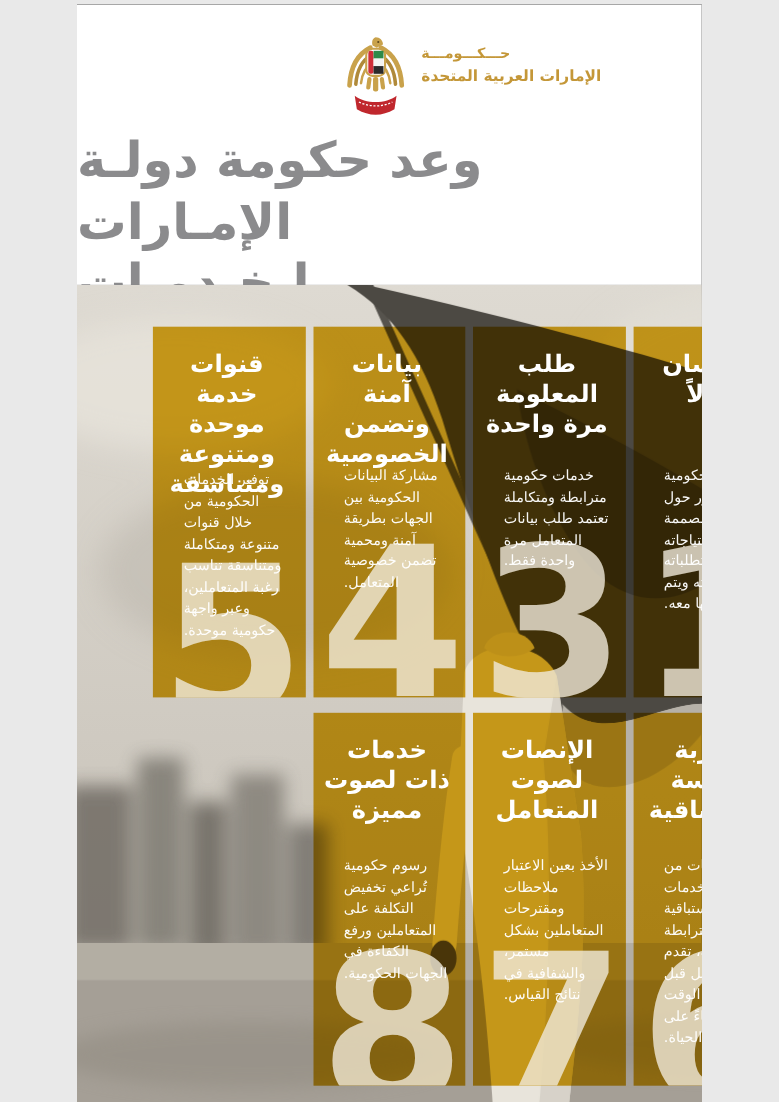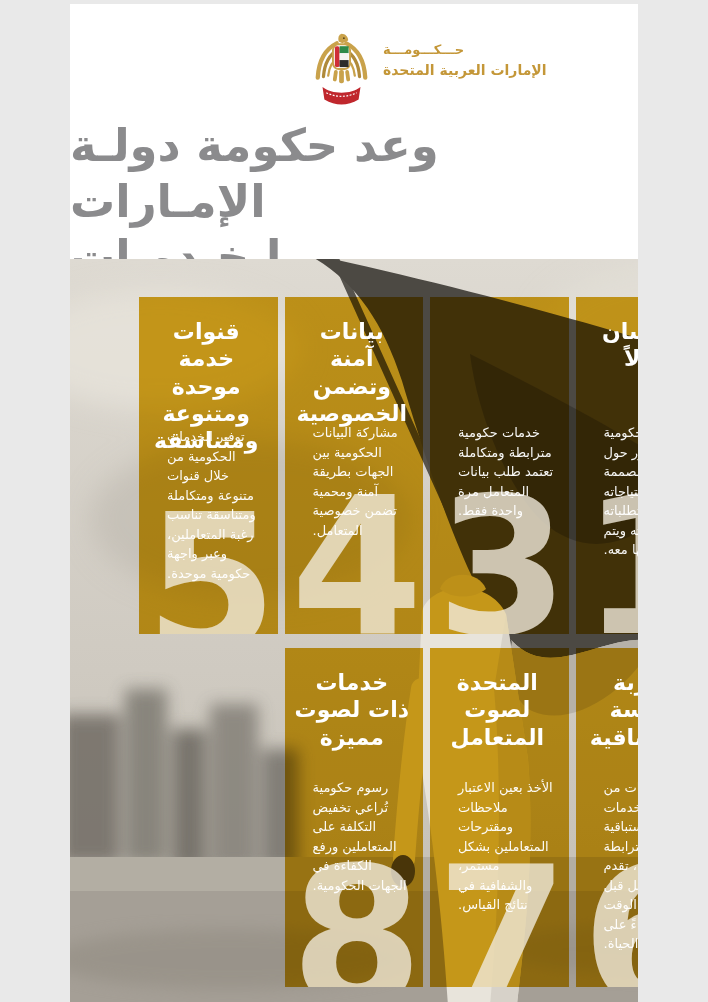--- a/index.html
+++ b/index.html
@@ -201,20 +201,23 @@
       <div class="tint"></div>
       <div class="card-title">الإنسان
 أولاً</div>
       <div class="card-desc">خدمات حكومية تتمحـور حول الإنسان، مصممة لتناسب احتياجاته ومتطلباته وتفضيلاته ويتم تصميمها معه.</div>
       <div class="card-num">1</div>
     </div>
 
 
     <div class="card row1">
       <div class="tint"></div>
+      <div class="card-title">طلب
+المعلومة
+مرة واحدة</div>
       <div class="card-desc">خدمات حكومية مترابطة ومتكاملة تعتمد طلب بيانات المتعامل مرة واحدة فقط.</div>
       <div class="card-num">3</div>
     </div>
 
     <div class="card row1">
       <div class="tint"></div>
       <div class="card-title">بيانات آمنة
 وتضمن
 الخصوصية</div>
       <div class="card-desc">مشاركة البيانات الحكومية بين الجهات بطريقة آمنة ومحمية تضمن خصوصية المتعامل.</div>
@@ -234,21 +237,21 @@
     <div class="card row2">
       <div class="tint"></div>
       <div class="card-title">تجربة سلسة
 واستباقية</div>
       <div class="card-desc">توفير باقات من الخدمات الاستباقية المترابطة السلسة، تقدم للمتعامل قبل طلبها وفي الوقت المناسب بناءً على أحداث الحياة.</div>
       <div class="card-num">6</div>
     </div>
 
     <div class="card row2">
       <div class="tint"></div>
-      <div class="card-title">المتحدة
+      <div class="card-title">الإنصات
 لصوت
 المتعامل</div>
       <div class="card-desc">الأخذ بعين الاعتبار ملاحظات ومقترحات المتعاملين بشكل مستمر، والشفافية في نتائج القياس.</div>
       <div class="card-num">7</div>
     </div>
 
     <div class="card row2">
       <div class="tint"></div>
       <div class="card-title">خدمات
 ذات لصوت

